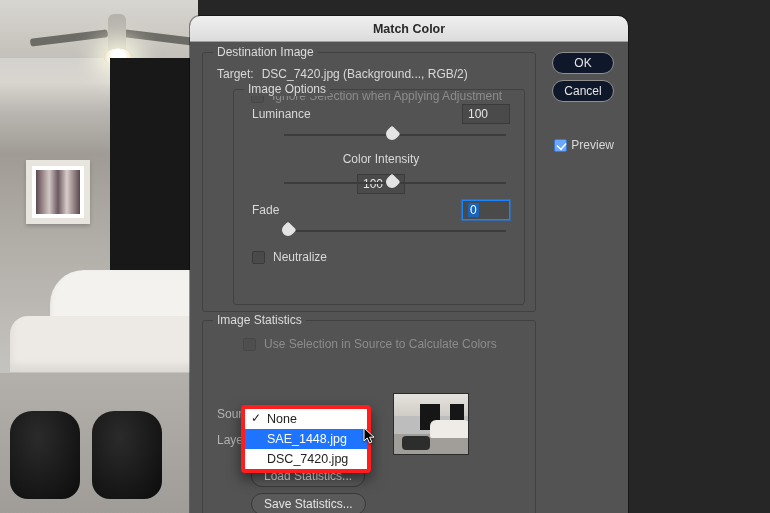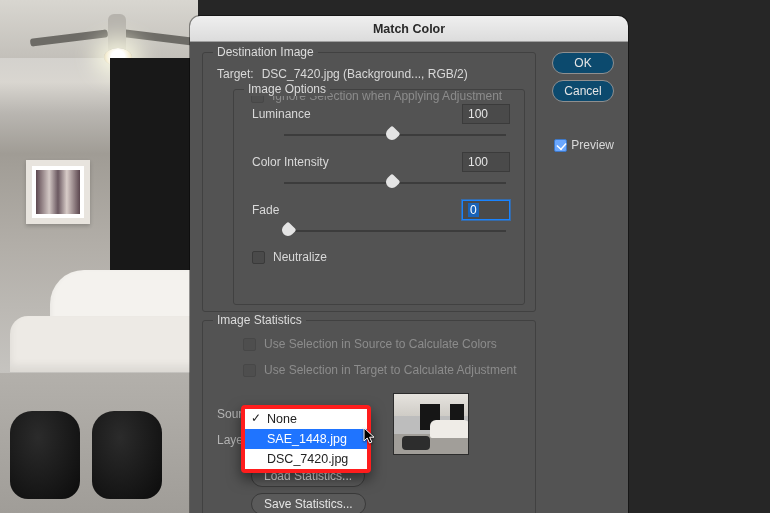--- a/index.html
+++ b/index.html
@@ -60,21 +60,21 @@
   .num-field { width:48px; height:20px; background:#4a4a4a; border:1px solid #3b3b3b; color:#e6e6e6; font-size:12px; display:flex; align-items:center; padding:0 5px; }
   .num-field.focused { border:1.5px solid #1a84ff; box-shadow:0 0 0 1px rgba(26,132,255,0.5); color:#fff; background:#4a4a4a;}
   .num-field.focused span { background:#1a63b8; color:#fff; padding:0 2px; }
 
   .slider { position:absolute; left:50px; right:18px; height:14px; }
   .slider .track { position:absolute; left:0; right:0; top:6px; height:2px; background:#3c3c3c; }
   .slider .thumb { position:absolute; top:0; width:12px; height:12px; background:#e4e4e4; border-radius:2px 2px 6px 6px; transform:rotate(45deg); }
   
   .subpanel { position:absolute; left:30px; top:36px; width:292px; height:216px; border:1px solid #414141; border-radius:3px; }
 
-  .btn { position:absolute; width:62px; height:22px; border:1px solid #8f8f8f; border-radius:11px; background:#0c4a6e; color:#e5e5e5; font-size:12px; display:flex; align-items:center; justify-content:center; }
+  .btn { position:absolute; width:62px; height:22px; border:1px solid #8f8f8f; border-radius:11px; background:#0f172a; color:#e5e5e5; font-size:12px; display:flex; align-items:center; justify-content:center; }
   .btn-ok { right:14px; top:36px; }
   .btn-cancel { right:14px; top:64px; }
 
   .pill-btn { height:22px; border:1px solid #3a3a3a; background:#5a5a5a; border-radius:11px; color:#e5e5e5; font-size:12px; padding:0 12px; display:inline-flex; align-items:center; position:absolute; }
 
   .dropdown { position:absolute; left:38px; top:84px; width:130px; background:#fff; color:#222; border-radius:4px; box-shadow:0 6px 14px rgba(0,0,0,0.5); border:4px solid #ff1d1d; z-index:20; font-size:12.5px;}
   .dropdown .opt { padding:3px 8px 3px 22px; position:relative; white-space:nowrap;}
   .dropdown .opt.sel { background:#1f74ff; color:#fff; }
   .dropdown .opt.chk-mark::before { content:"✓"; position:absolute; left:6px; top:2px; font-size:12px; color:#222;}
   .cursor-arrow { position:absolute; left:160px; top:106px; z-index:30; }
@@ -142,21 +142,21 @@
         <span class="lbl">Luminance</span>
         <div class="num-field">
             <span>100</span>
           </div>
       </div>
       <div class="slider" style="top:38px;">
         <div class="track"></div>
           <div class="thumb" style="left:46%;"></div>
       </div>
 
-      <div class="row" style="top:62px; left:18px; right:14px; justify-content:space-between;">
+      <div class="row" style="top:62px; left:18px; right:14px; justify-content:center;flex-direction:column;">
         <span class="lbl">Color Intensity</span>
         <div class="num-field">
             <span>100</span>
           </div>
       </div>
       <div class="slider" style="top:86px;">
         <div class="track"></div>
           <div class="thumb" style="left:46%;"></div>
       </div>
 
@@ -177,24 +177,20 @@
       </div>
     </div>
   </div>
 
   <div class="panel panel-stats">
     <div class="panel-title">Image Statistics</div>
 
     <div class="row" style="top:16px; left:40px;">
       <span class="chk" style="opacity:0.45"></span>
       <span class="muted">Use Selection in Source to Calculate Colors</span>
-    </div>
-    <div class="row" style="top:42px; left:40px;">
-      <span class="chk" style="opacity:0.45"></span>
-      <span class="muted">Use Selection in Target to Calculate Adjustment</span>
     </div>
 
     <div class="dim-label" style="top:86px;">Source</div>
     <div class="dim-label" style="top:112px;">Laye</div>
 
     <div class="dropdown">
       <div class="opt chk-mark">None</div>
       <div class="opt sel">SAE_1448.jpg</div>
       <div class="opt">DSC_7420.jpg</div>
     </div>

